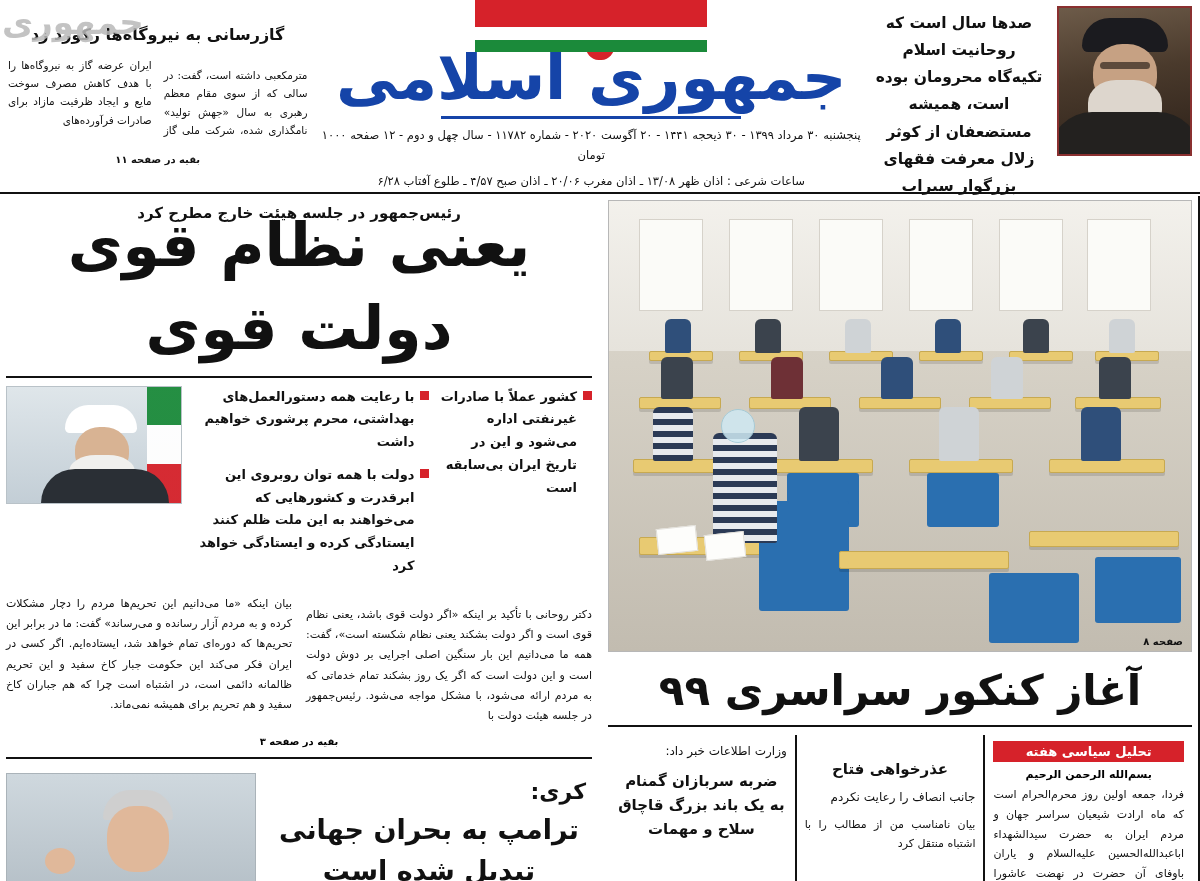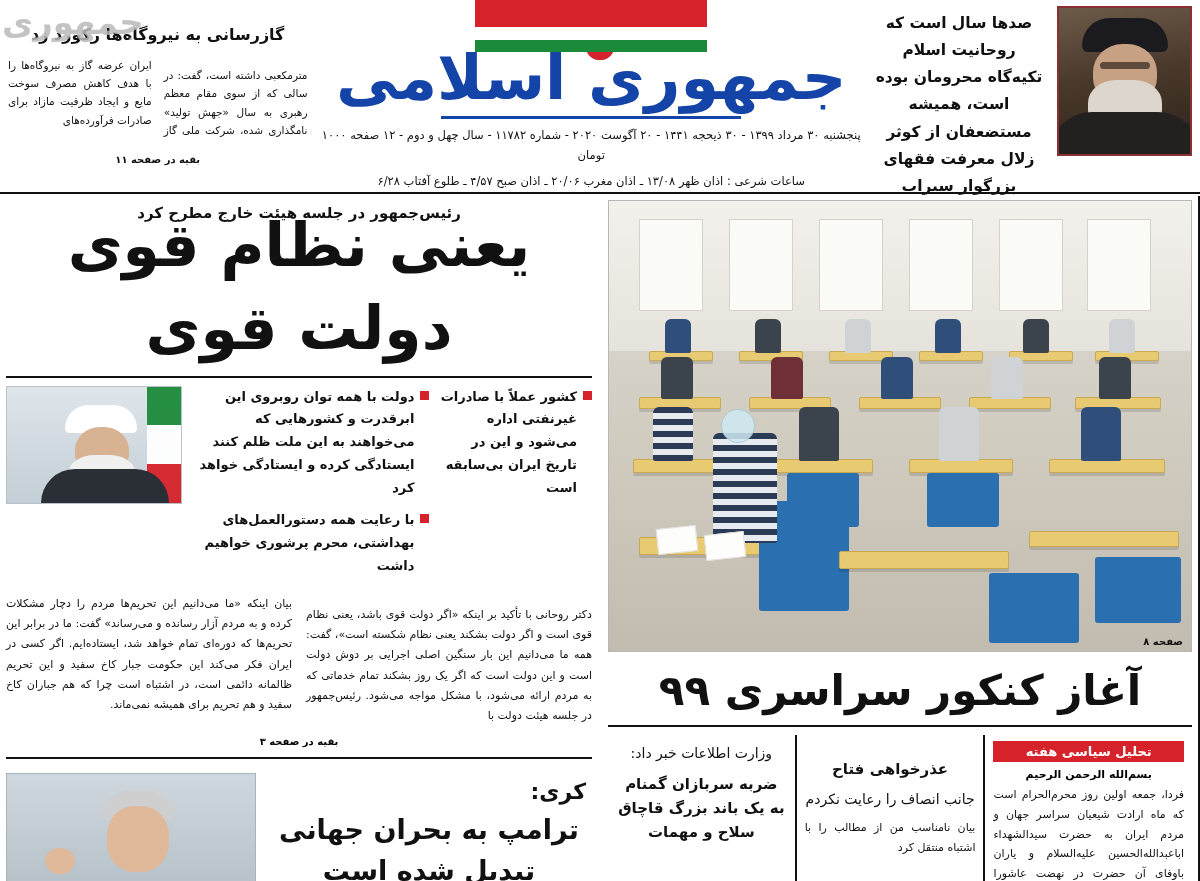--- a/index.html
+++ b/index.html
@@ -184,21 +184,21 @@
 
   
   .boxes { display: flex; gap: 0; margin-top: 6px; }
   .box { padding: 6px 8px 4px; position: relative; }
   .box + .box { border-right: 2px solid #111; }
   .b1 { width: 190px; }
   .b2 { width: 190px; }
   .b3 { width: 208px; }
   .box h4 { margin: 16px 0 6px; font-size: 15px; font-weight: 700; color:#111; text-align: center; line-height: 1.6; }
   .box p { margin: 0; font-size: 11px; line-height: 1.8; color: #111; text-align: justify; }
-  .box .lead { text-align: center; font-size: 14px; }
+  .box .lead { text-align: right; font-size: 12px; }
   .redbar {
     background: #d6222a; color: #fff; font-size: 13px; font-weight: 700;
     text-align: center; padding: 3px 0; margin-bottom: 6px;
   }
   .b3 .bism { font-size: 11px; text-align:center; margin-bottom:4px; font-weight:700;}
 </style>
 </head>
 <body>
 
 <div class="page">
@@ -345,25 +345,25 @@
       <div class="block-3">
         <div style="flex:1 1 auto">
           <div class="bullet">
             <span class="sq"></span>
             <p>کشور عملاً با صادرات غیرنفتی اداره می‌شود و این در تاریخ ایران بی‌سابقه است</p>
           </div>
         </div>
         <div style="flex:1 1 auto">
           <div class="bullet">
             <span class="sq"></span>
-            <p>دولت با همه توان روبروی این ابرقدرت و کشورهایی که می‌خواهند به این ملت ظلم کنند ایستادگی کرده و ایستادگی خواهد کرد</p>
+            <p>با رعایت همه دستورالعمل‌های بهداشتی، محرم پرشوری خواهیم داشت</p>
           </div>
           <div class="bullet">
             <span class="sq"></span>
-            <p>با رعایت همه دستورالعمل‌های بهداشتی، محرم پرشوری خواهیم داشت</p>
+            <p>دولت با همه توان روبروی این ابرقدرت و کشورهایی که می‌خواهند به این ملت ظلم کنند ایستادگی کرده و ایستادگی خواهد کرد</p>
           </div>
         </div>
         <div class="photo-rouhani">
           <div class="flag"></div>
             <div class="turban"></div>
             <div class="face"></div>
           <div class="beard"></div>
             <div class="robe"></div>
         </div>
       </div>

